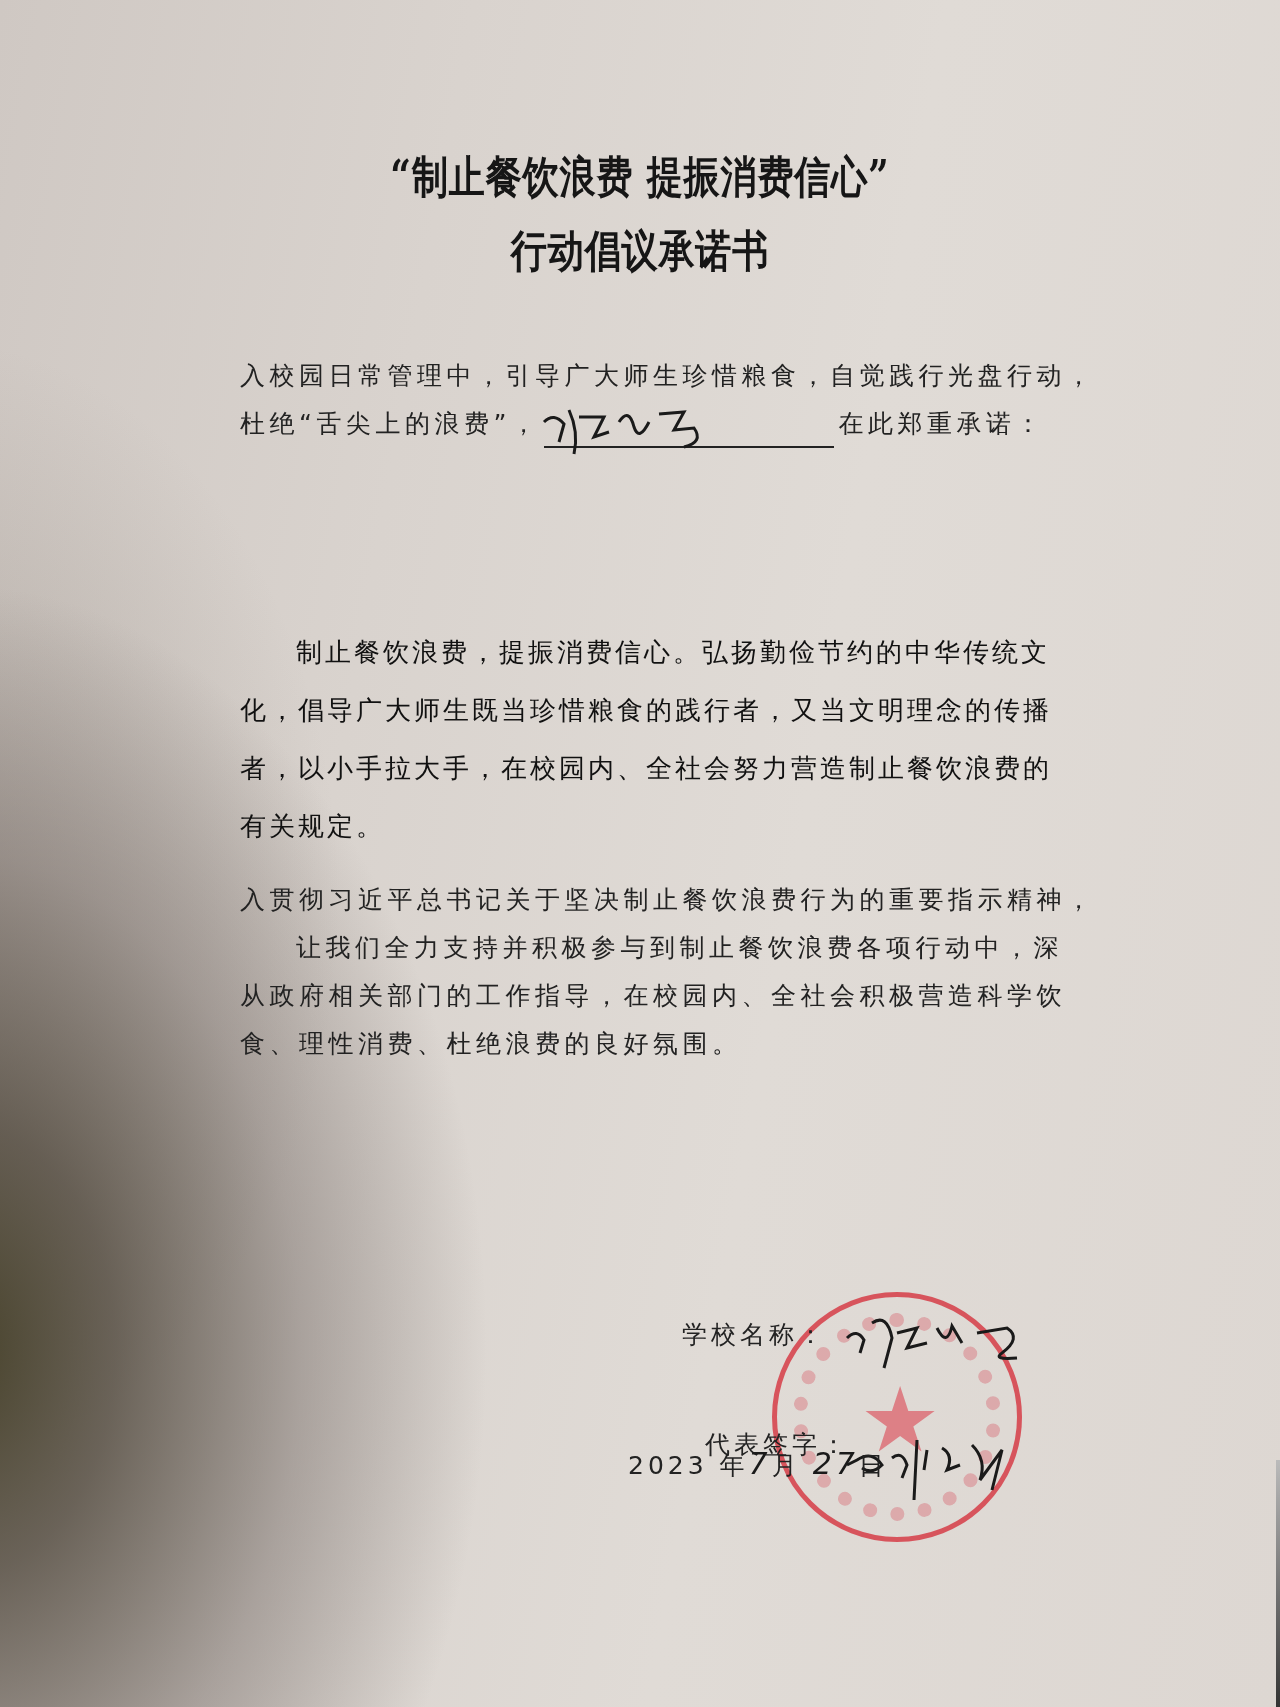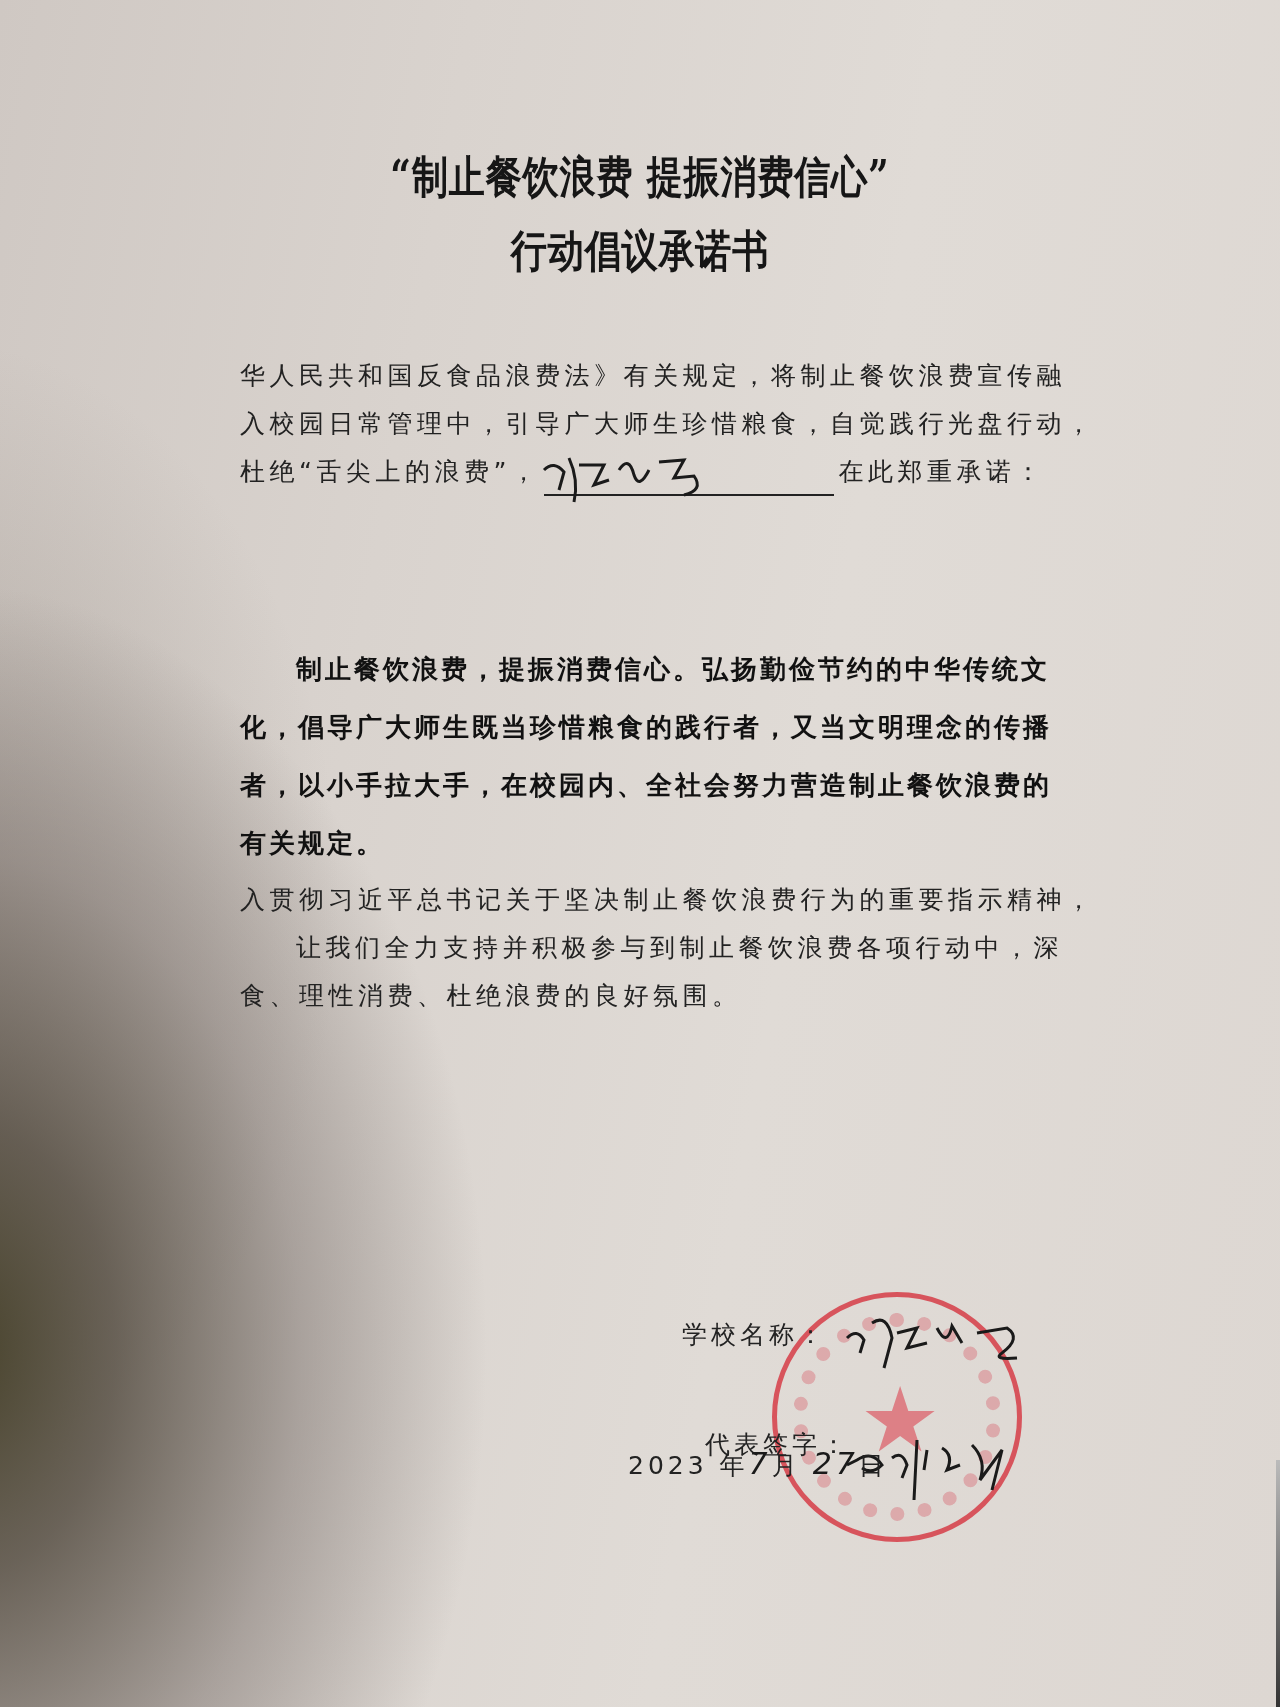--- a/index.html
+++ b/index.html
@@ -29,21 +29,21 @@
     .title.l1 { top: 148px; }
     .title.l2 { top: 222px; }
     .para {
       position: absolute; left: 240px; width: 848px;
       font-size: 25px; letter-spacing: 4.5px; line-height: 48px;
       font-family: "DejaVu Sans", "Liberation Sans", sans-serif;
       color: #222;
     }
     .para .indent { display: inline-block; width: 56px; }
     .p1 { top: 352px; }
-    .p2 { top: 640px; font-weight: bold; font-size: 26px; letter-spacing: 3px; line-height: 58px; color: #111; }
+    .p2 { top: 623px; font-weight: normal; font-size: 26px; letter-spacing: 3px; line-height: 58px; color: #111; }
     .p3 { top: 876px; }
     .line { display: block; white-space: nowrap; }
     .blank {
       display: inline-block; width: 290px; height: 34px; border-bottom: 2px solid #222;
       vertical-align: bottom; position: relative; margin: 0 4px;
     }
     .blank svg { position: absolute; left: -10px; top: -20px; }
     .sign-row {
       position: absolute; font-size: 25px; letter-spacing: 4px;
       font-family: "DejaVu Sans", "Liberation Sans", sans-serif; color: #222;
@@ -71,41 +71,41 @@
 </head>
 <body>
 
 <div class="paper"></div>
 <div class="right-edge"></div>
 
 <div class="title l1">“制止餐饮浪费 提振消费信心”</div>
 <div class="title l2">行动倡议承诺书</div>
 
 <div class="para p1">
-  <span class="line">华人民共和国反食品浪费法》有关规定，将制止餐饮浪费宣传融</span>
   <span class="line">入校园日常管理中，引导广大师生珍惜粮食，自觉践行光盘行动，</span>
   <span class="line">
     <span>杜绝“舌尖上的浪费”，</span><span class="blank">
       <svg width="200" height="70" viewBox="0 0 200 70">
         <path d="M10 30 Q20 20 30 32 L25 50 M35 18 Q45 40 40 62 M45 25 L70 25 L60 45 L75 40 M85 30 Q95 15 100 35 Q105 50 115 30 M125 22 L150 20 L140 38 L160 36 Q170 50 150 55" stroke="#1a1a1a" stroke-width="3" fill="none"></path>
       </svg>
     </span><span>在此郑重承诺：</span>
   </span>
 </div>
 
 <div class="para p2">
   <span class="line"><span class="indent"></span><span>制止餐饮浪费，提振消费信心。弘扬勤俭节约的中华传统文</span></span>
   <span class="line">化，倡导广大师生既当珍惜粮食的践行者，又当文明理念的传播</span>
   <span class="line">者，以小手拉大手，在校园内、全社会努力营造制止餐饮浪费的</span>
   <span class="line">有关规定。</span>
 </div>
 
 <div class="para p3">
   <span class="line">入贯彻习近平总书记关于坚决制止餐饮浪费行为的重要指示精神，</span>
   <span class="line"><span class="indent"></span><span>让我们全力支持并积极参与到制止餐饮浪费各项行动中，深</span></span>
+  <span class="line">从政府相关部门的工作指导，在校园内、全社会积极营造科学饮</span>
   <span class="line">食、理性消费、杜绝浪费的良好氛围。</span>
 </div>
 
 <div class="stamp">
   <div class="ring-text"></div>
   <div class="star">★</div>
 </div>
 
 <div class="sign-row school-row">
   <span>学校名称：</span>

